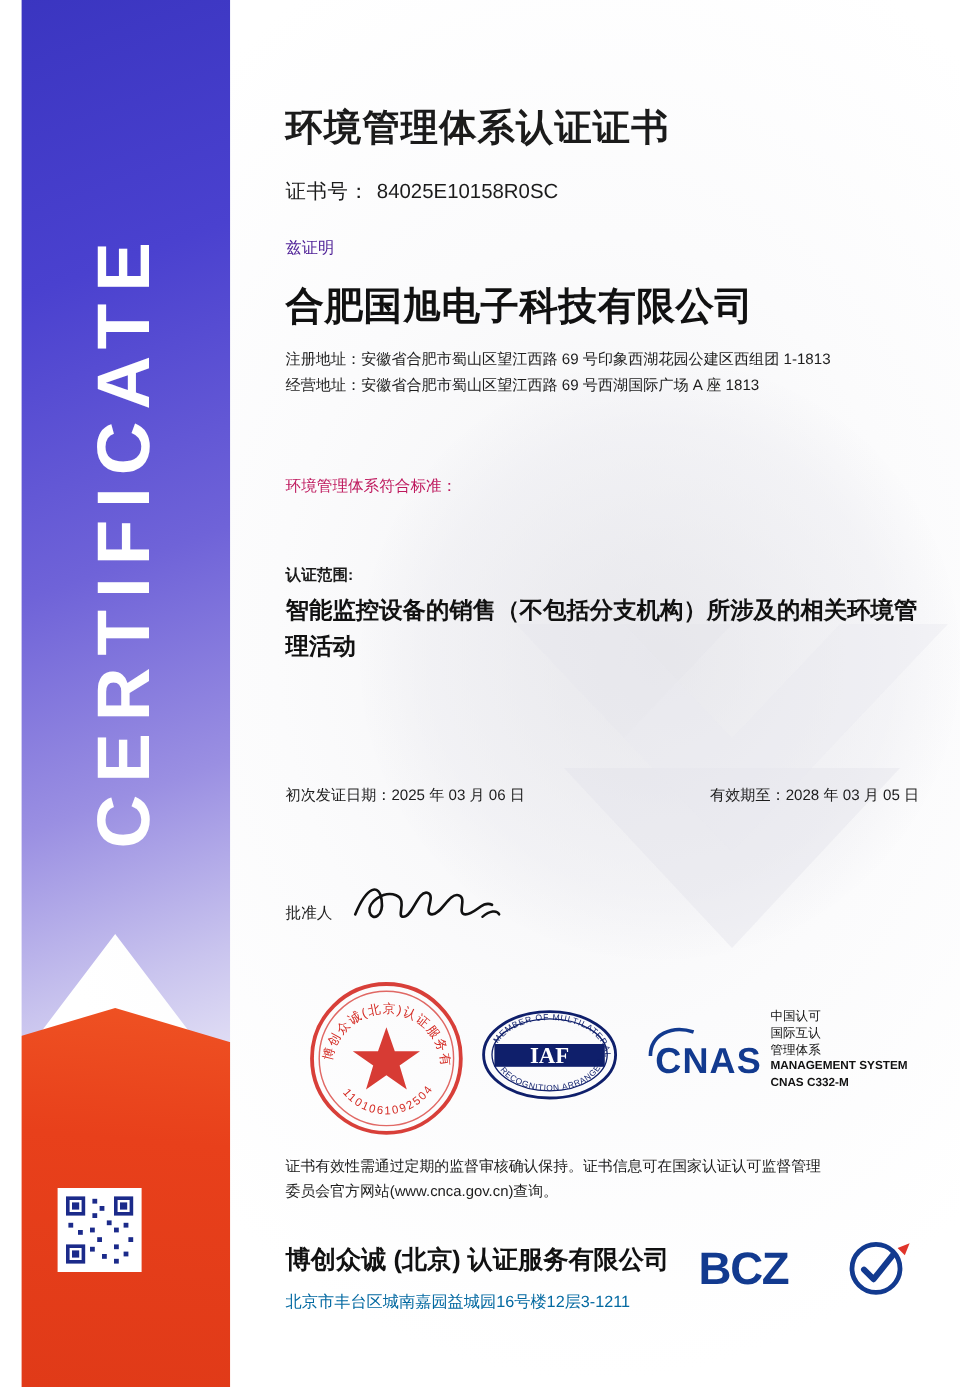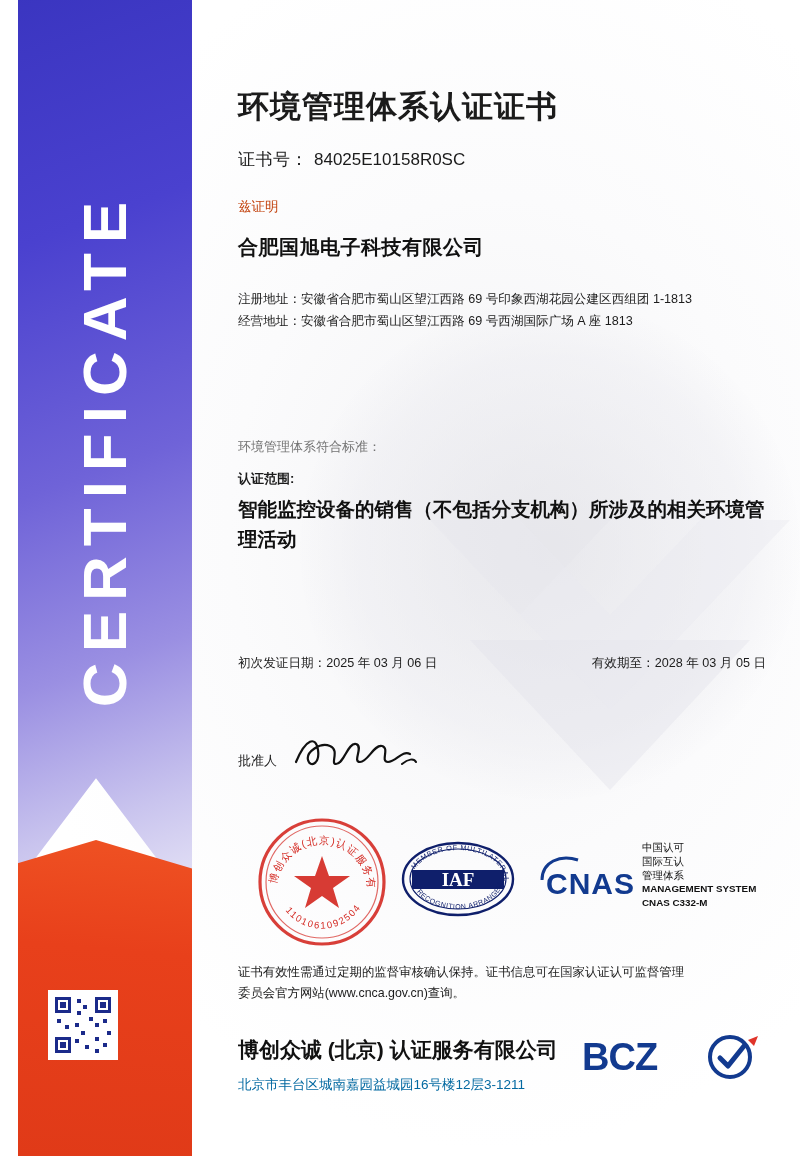--- a/index.html
+++ b/index.html
@@ -122,47 +122,46 @@
     text-align: center;
   }
   .cert-no .label { letter-spacing: .5px; }
   .cert-no .value { margin-left: 6px; }
 
   .hereby {
     position: absolute;
     left: 0;
     top: 198px;
     font-size: 13.5px;
-    color: #c2410c;
+    color: #4c1d95;
   }
   .company {
     position: absolute;
     left: 0;
     top: 234px;
-    font-size: 20px;
+    font-size: 32px;
     font-weight: 700;
     color: #111;
     letter-spacing: .5px;
   }
   .info-block {
     position: absolute;
     left: 0;
     top: 288px;
     font-size: 12.6px;
     color: #1c1c1c;
     line-height: 22px;
   }
   .info-row .lbl { }
   .std-label {
     position: absolute;
     left: 0;
     top: 396px;
     font-size: 13px;
-    color: #737373;
-    margin-top: 42px;
+    color: #be185d;
   }
   .std-value {
     position: absolute;
     left: 0;
     top: 419px;
     font-size: 19px;
     font-weight: 700;
     color: #111;
   }
   .scope-label {

